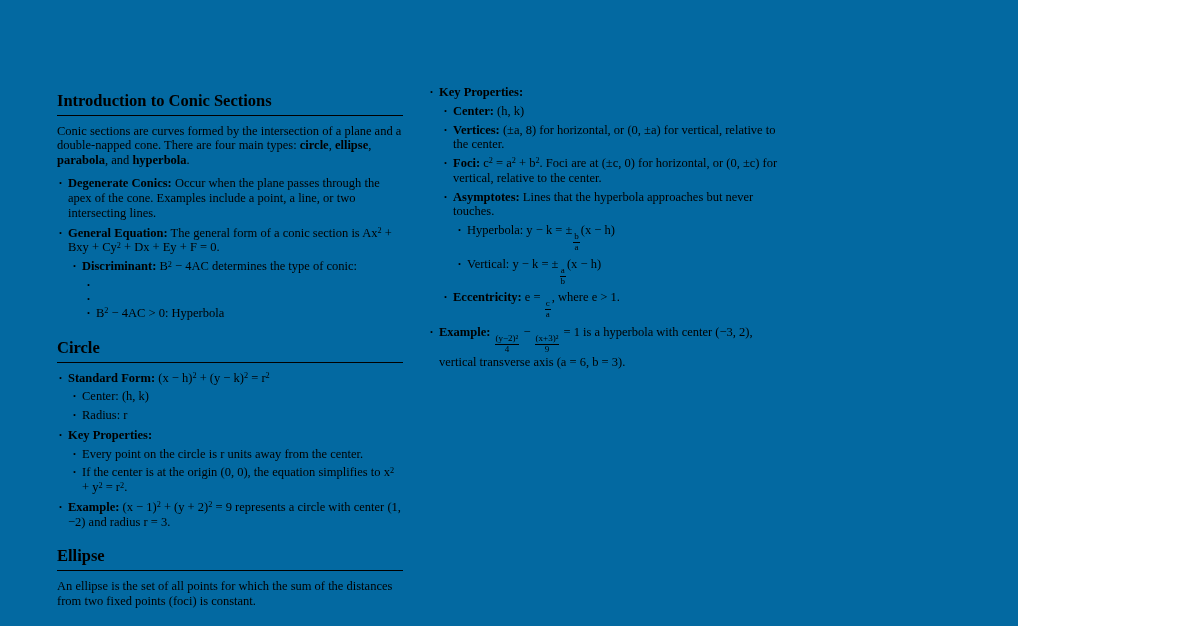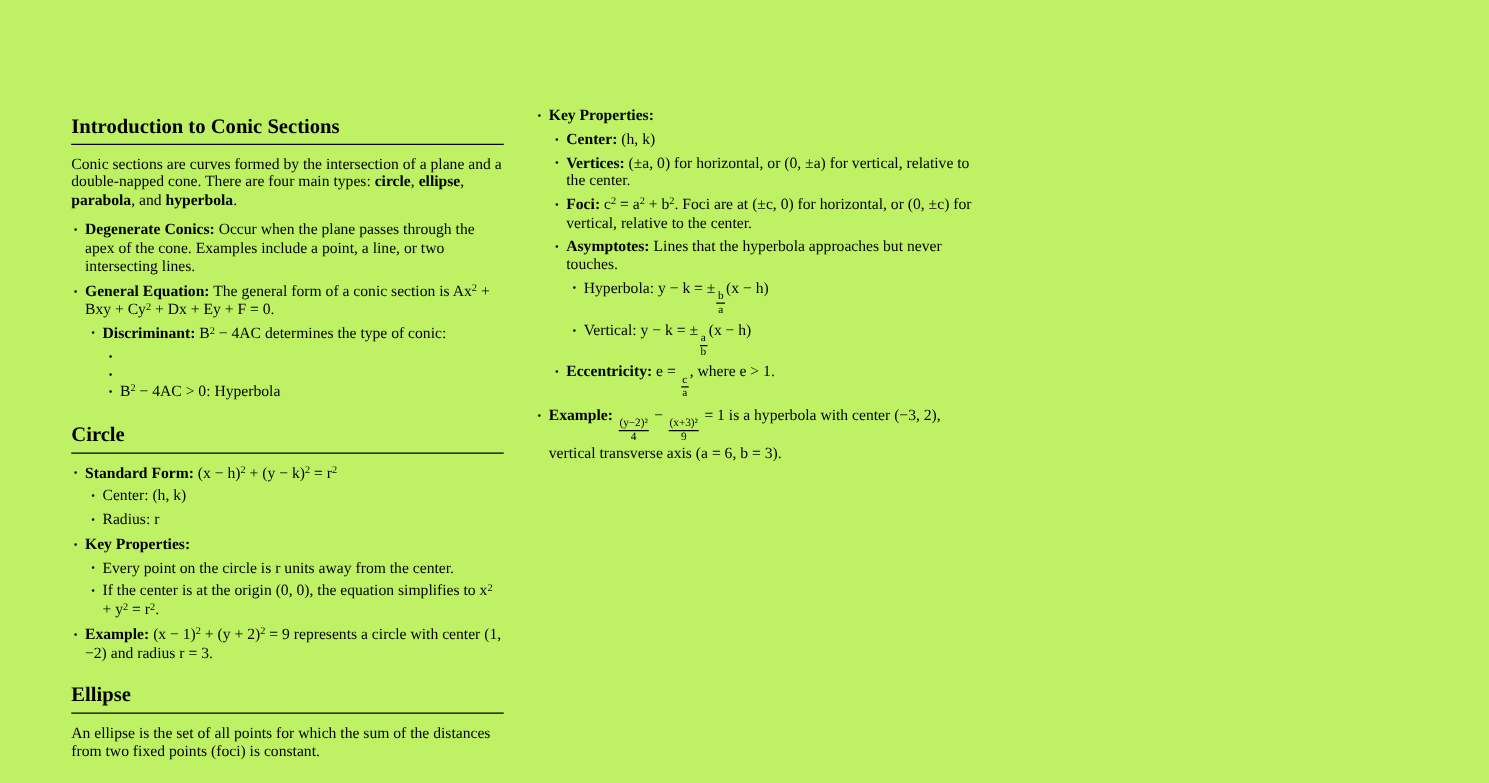--- a/index.html
+++ b/index.html
@@ -5,23 +5,23 @@
   html, body {
     margin: 0;
     padding: 0;
     background: #ffffff;
     color: #000000;
     font-family: "Liberation Serif", "DejaVu Serif", serif;
     font-size: 12.5px;
   }
   .page {
     position: relative;
-    width: 1191px;
+    width: 1018px;
     height: 626px;
-    background: #bef264;
+    background: #0369a1;
     overflow: hidden;
   }
   .col { position: absolute; }
   .col-left  { left: 57px;  top: 92px; width: 346px; }
   .col-right { left: 428px; top: 80px; width: 352px; }
 
   h2 {
     font-size: 16.5px;
     font-weight: bold;
     line-height: 1.15;
@@ -146,21 +146,21 @@
       <div class="li lvl1">
         <span class="bullet">•</span>
         <div class="li-text"><span class="b ">Key Properties:</span></div>
       </div>
       <div class="li lvl2">
         <span class="bullet">•</span>
         <div class="li-text"><span class="b ">Center:</span><span class=""> </span><span class="m">(h, k)</span></div>
       </div>
       <div class="li lvl2">
         <span class="bullet">•</span>
-        <div class="li-text"><span class="b ">Vertices:</span><span class=""> </span><span class="m">(±a, 0)</span><span class=""> for horizontal, or </span><span class="m">(0, ±a)</span><span class=""> for vertical, relative to the center.</span></div>
+        <div class="li-text"><span class="b ">Vertices:</span><span class=""> </span><span class="m">(±a, 8)</span><span class=""> for horizontal, or </span><span class="m">(0, ±a)</span><span class=""> for vertical, relative to the center.</span></div>
       </div>
       <div class="li lvl2">
         <span class="bullet">•</span>
         <div class="li-text"><span class="b ">Foci:</span><span class=""> </span><span class="m">c</span><sup>2</sup><span class="m"> = a</span><sup>2</sup><span class="m"> + b</span><sup>2</sup><span class="">. Foci are at </span><span class="m">(±c, 0)</span><span class=""> for horizontal, or </span><span class="m">(0, ±c)</span><span class=""> for vertical, relative to the center.</span></div>
       </div>
       <div class="li lvl2">
         <span class="bullet">•</span>
         <div class="li-text"><span class="b ">Asymptotes:</span><span class=""> Lines that the hyperbola approaches but never touches.</span></div>
       </div>
       <div class="li lvl3">

